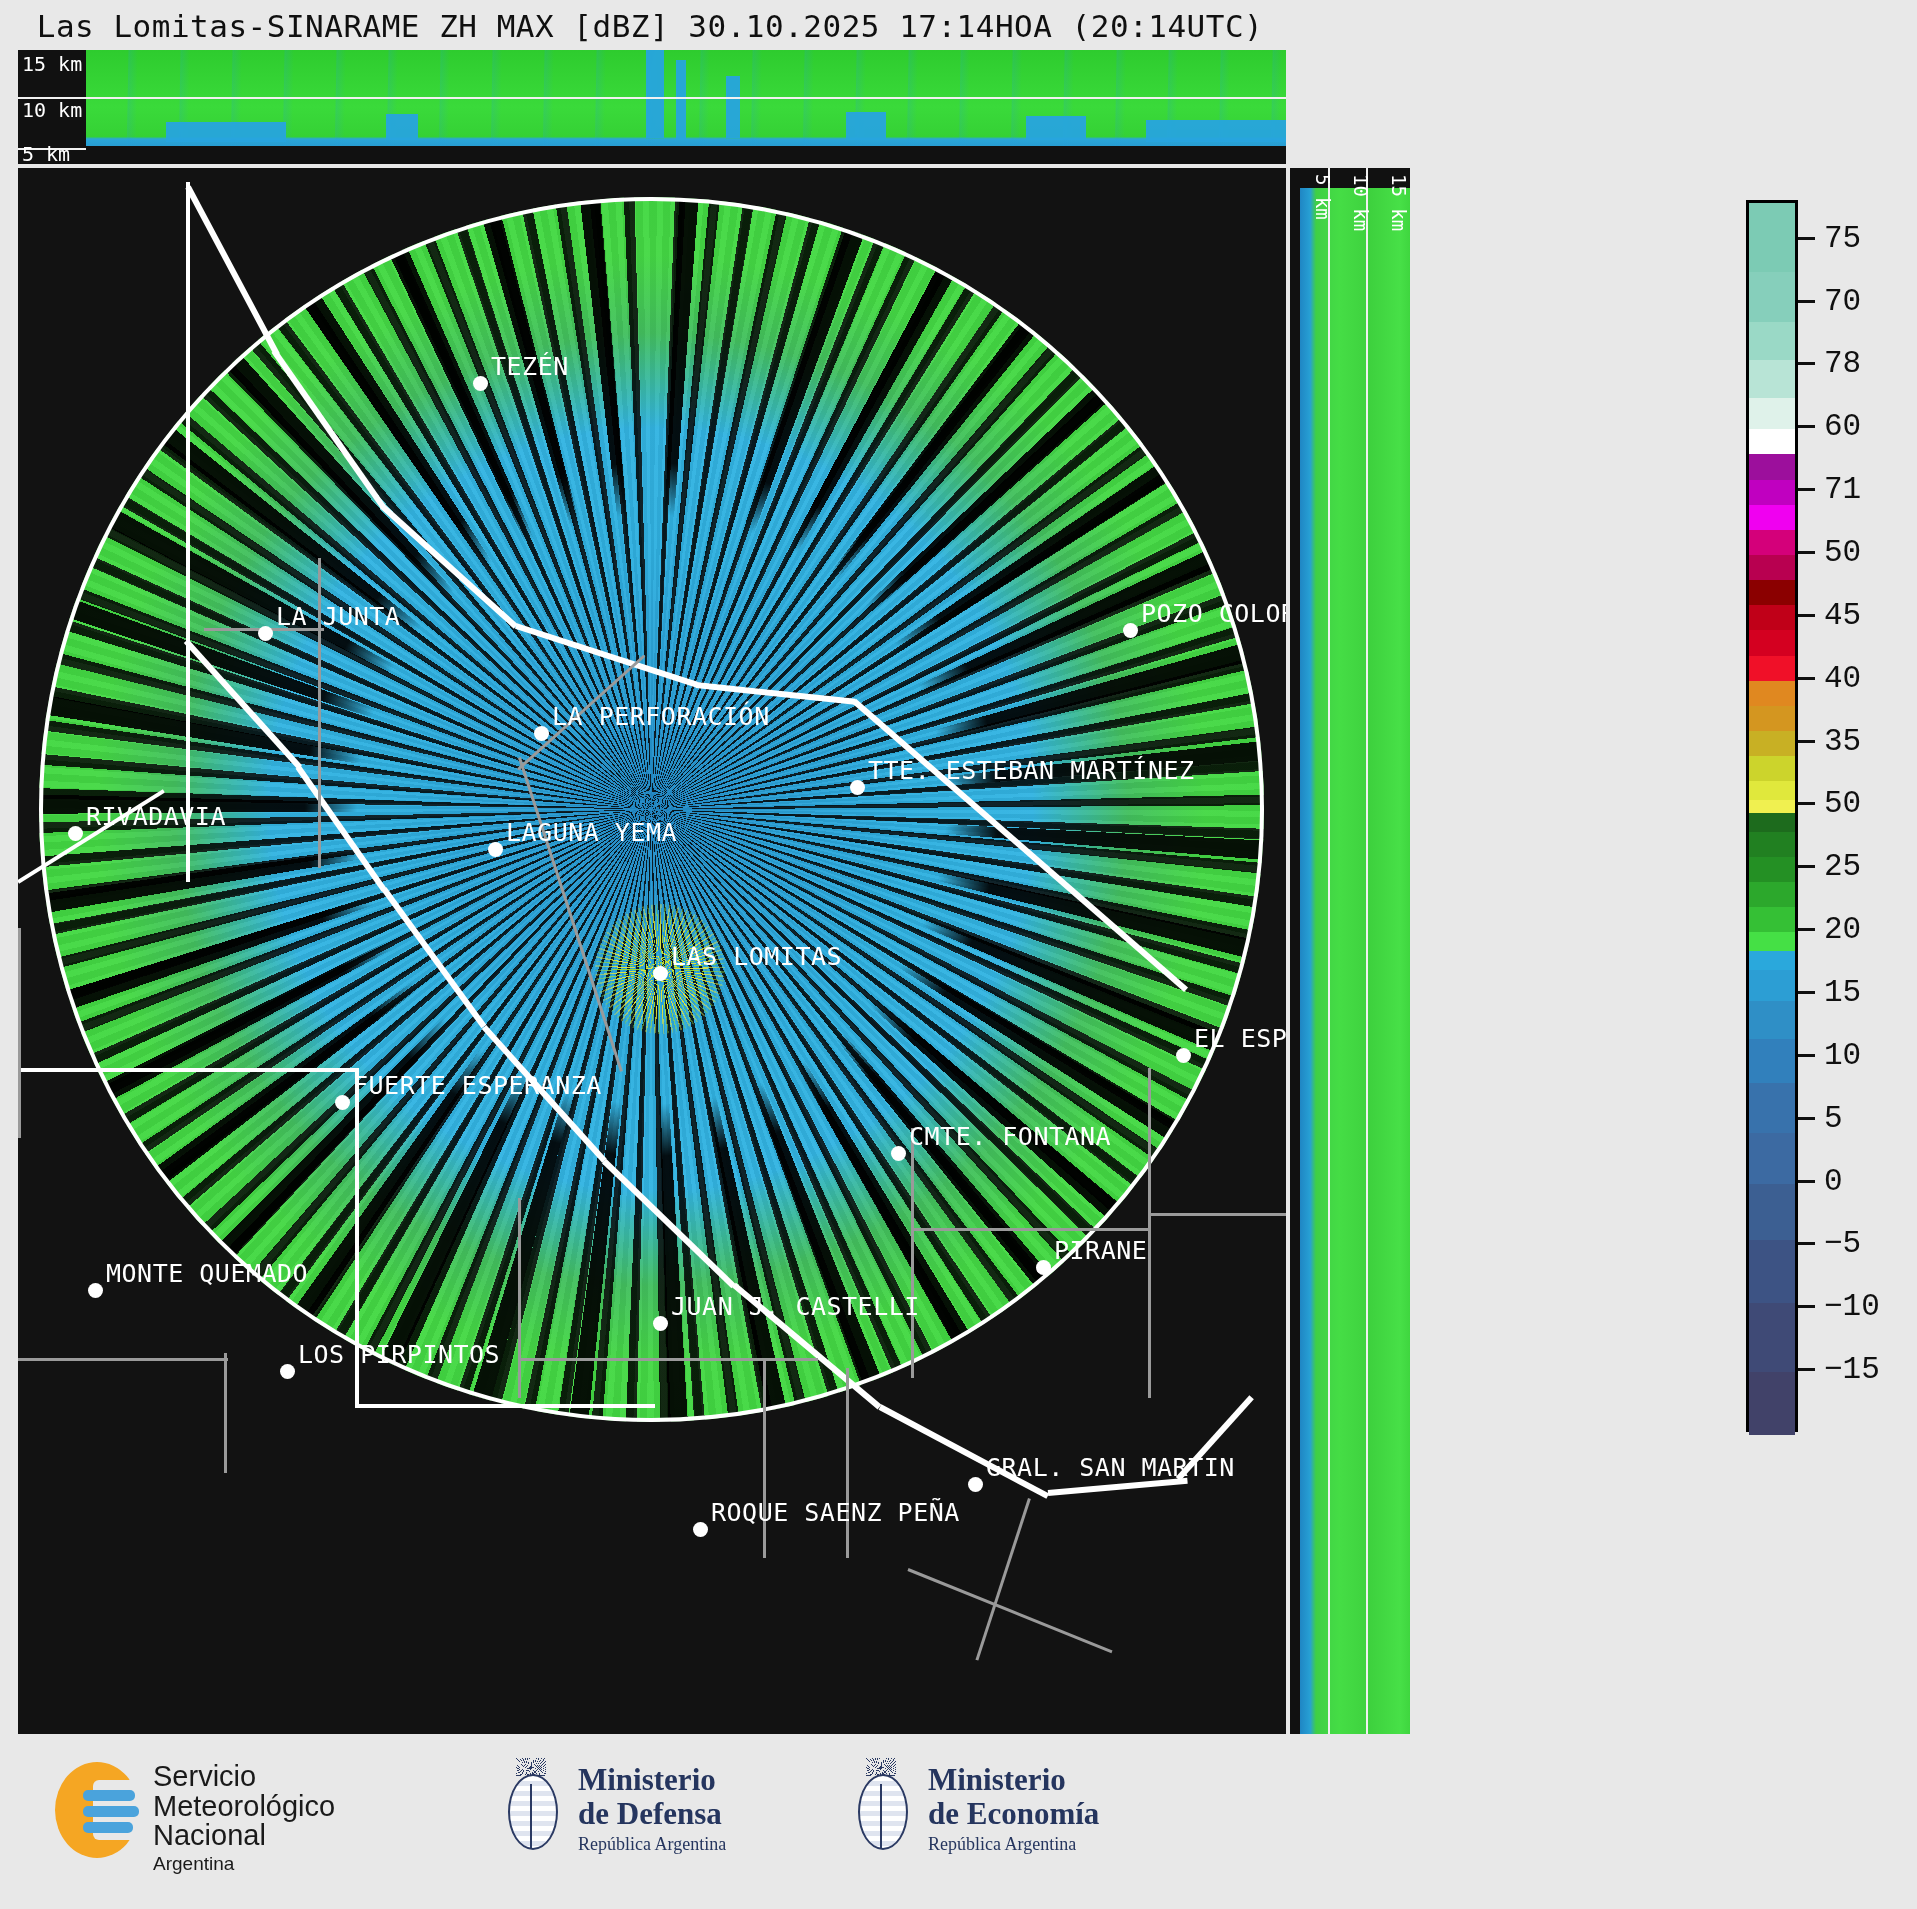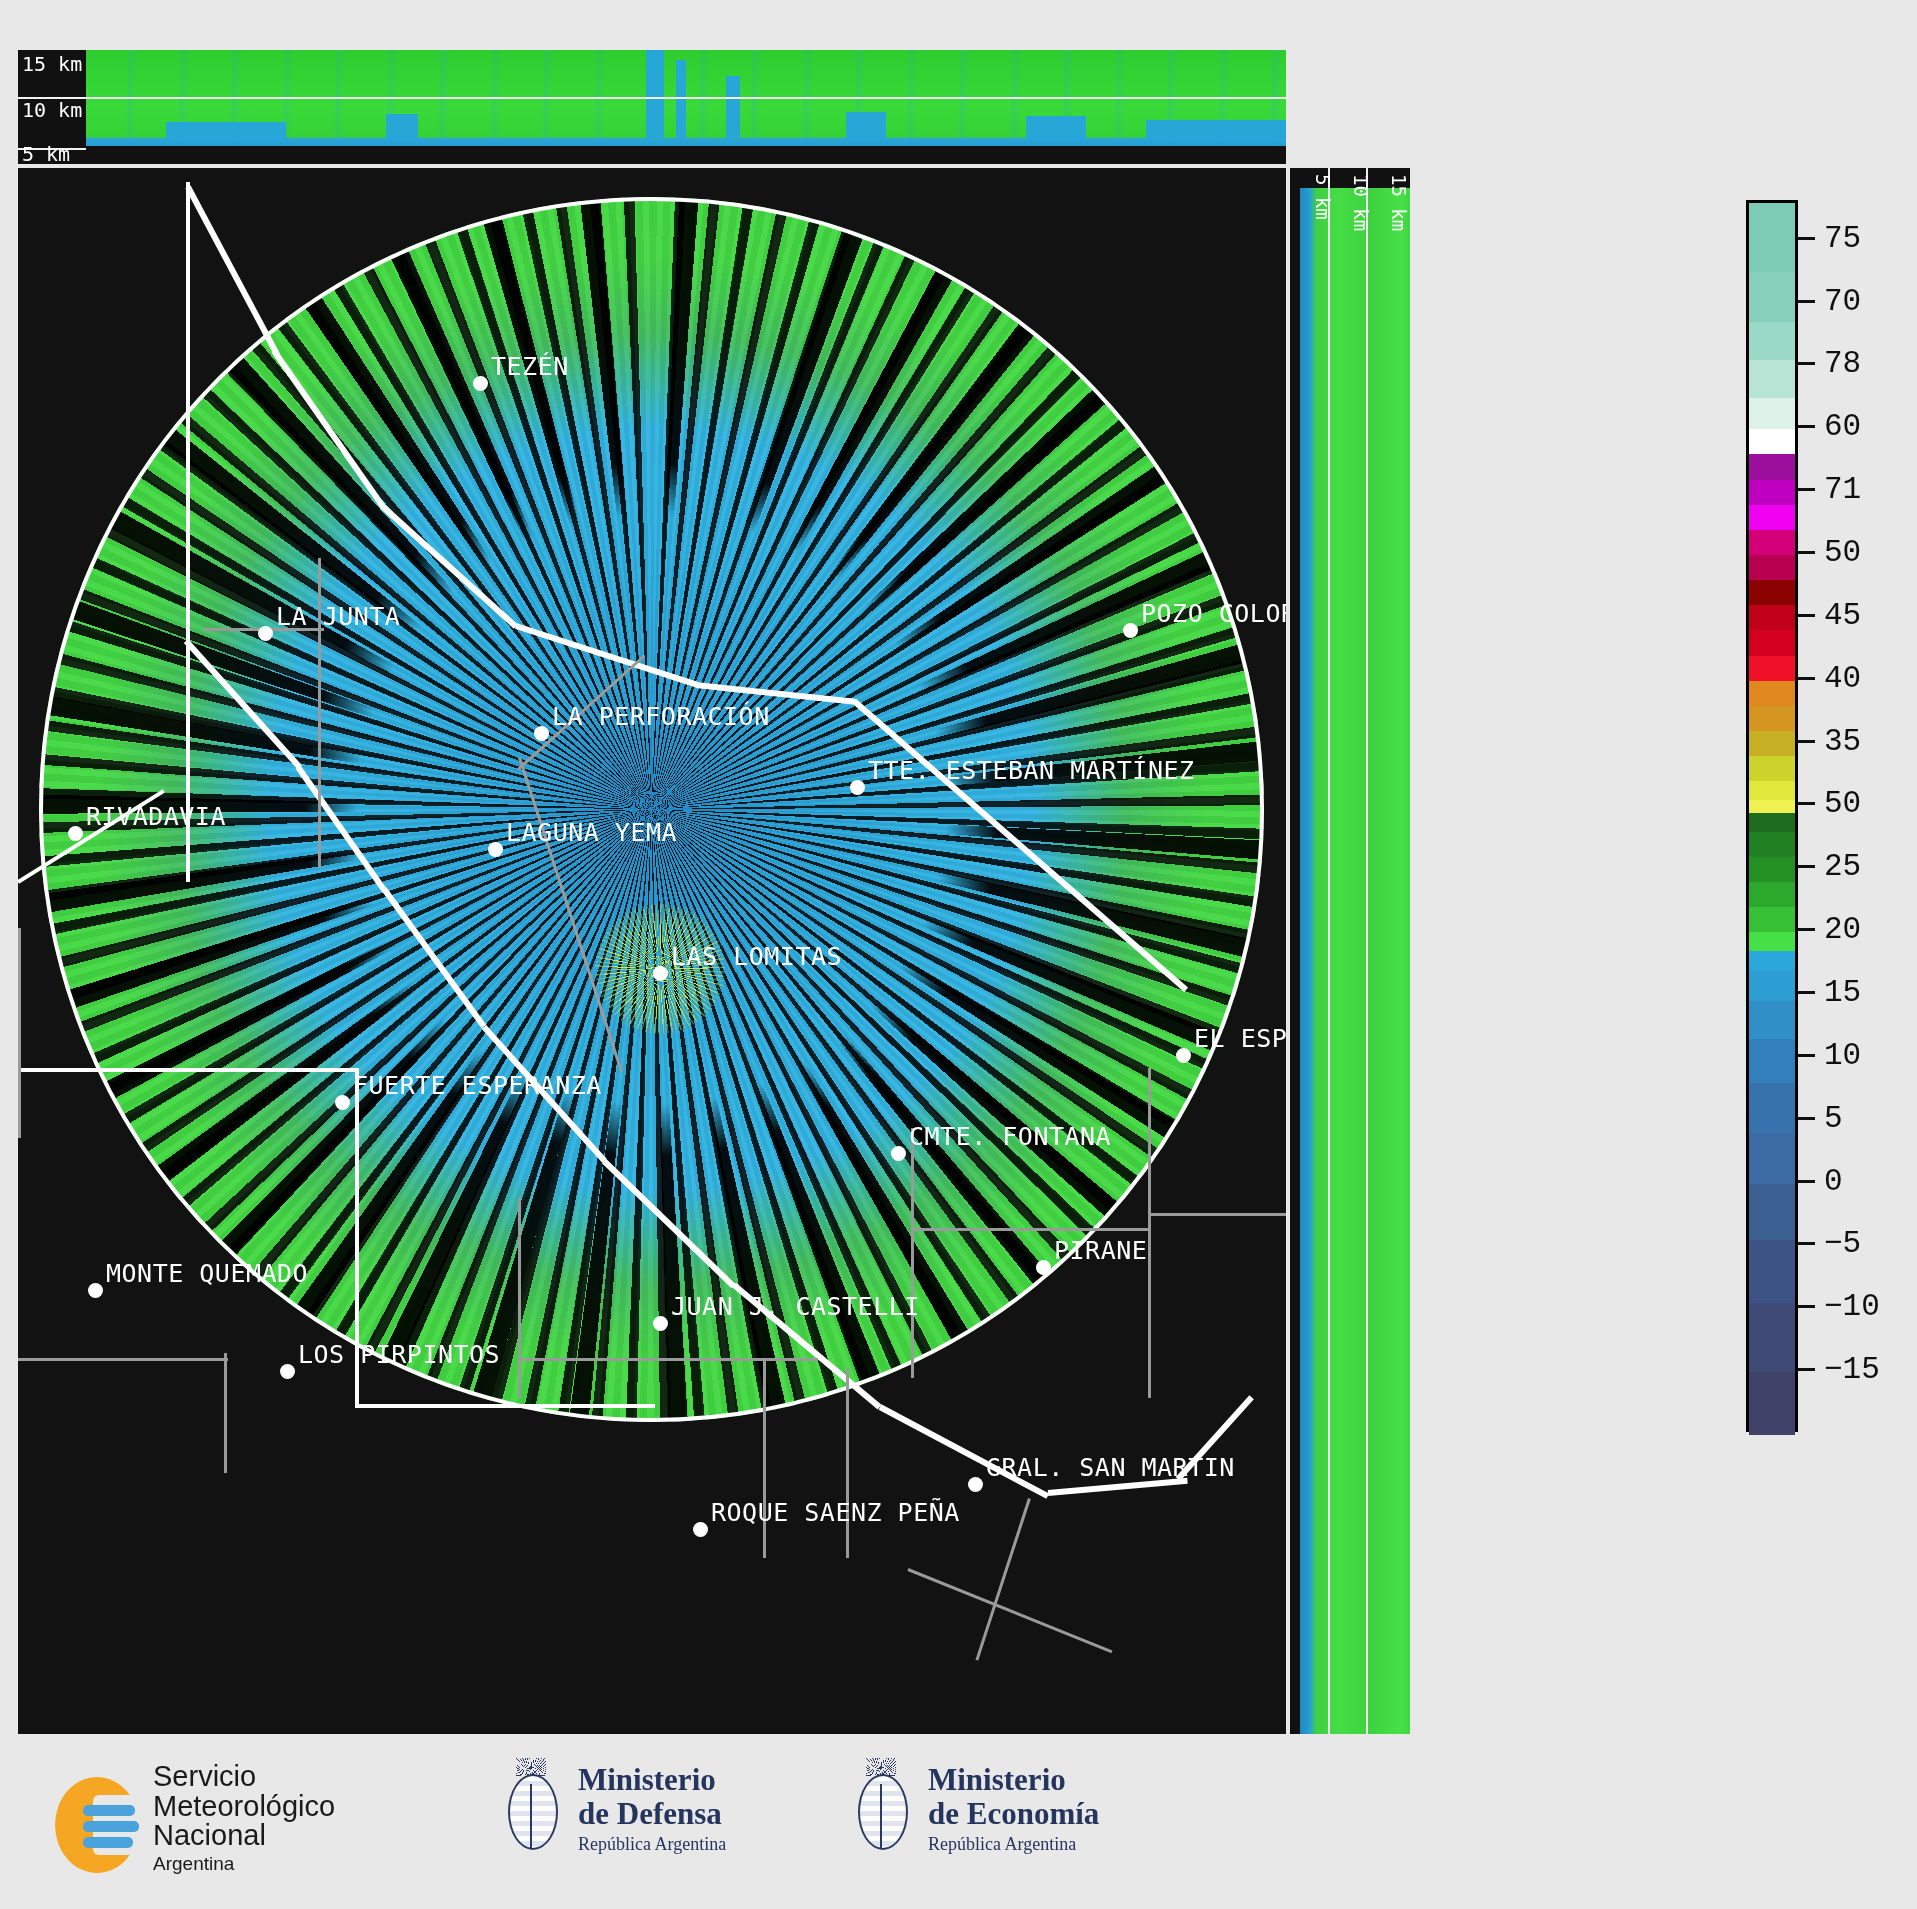--- a/index.html
+++ b/index.html
@@ -210,21 +210,21 @@
     position:absolute; left:26px; font-size:31px; color:#101010;
     transform:translateY(-50%);
     font-family:Liberation Mono, monospace;
   }
 
   
   #footer {
     position:absolute; left:0; bottom:0; width:1917px; height:175px;
     background:#e8e8e8;
   }
-  .logo { position:absolute; display:flex; align-items:flex-end; }
+  .logo { position:absolute; display:flex; align-items:flex-start; }
   #logo-smn { left:55px; top:28px; }
   #logo-smn .mark {
     width:84px; height:96px; position:relative; margin-right:14px;
   }
   #logo-smn .mark .ring {
     position:absolute; inset:0;
     border-radius:50%;
     background:#f5a623;
   }
   #logo-smn .mark .cut {
@@ -266,20 +266,21 @@
   }
   .minlogo .tx .m2 {
     font-family:"Liberation Serif",serif; font-size:18px; color:#25355e; margin-top:4px;
   }
 </style>
 </head>
 <body>
 
 <div id="page">
 
+  <div id="title">Las Lomitas-SINARAME ZH MAX [dBZ] 30.10.2025 17:14HOA (20:14UTC)</div>
 
   <div id="xsec">
     <div class="body">
       <div class="blueblob" style="left:560px;top:0;width:18px;height:88px;"></div>
       <div class="blueblob" style="left:590px;top:10px;width:10px;height:80px;"></div>
       <div class="blueblob" style="left:640px;top:26px;width:14px;height:62px;"></div>
       <div class="blueblob" style="left:300px;top:64px;width:32px;height:26px;"></div>
       <div class="blueblob" style="left:760px;top:62px;width:40px;height:28px;"></div>
       <div class="blueblob" style="left:940px;top:66px;width:60px;height:24px;"></div>
       <div class="blueblob" style="left:80px;top:72px;width:120px;height:20px;"></div>

